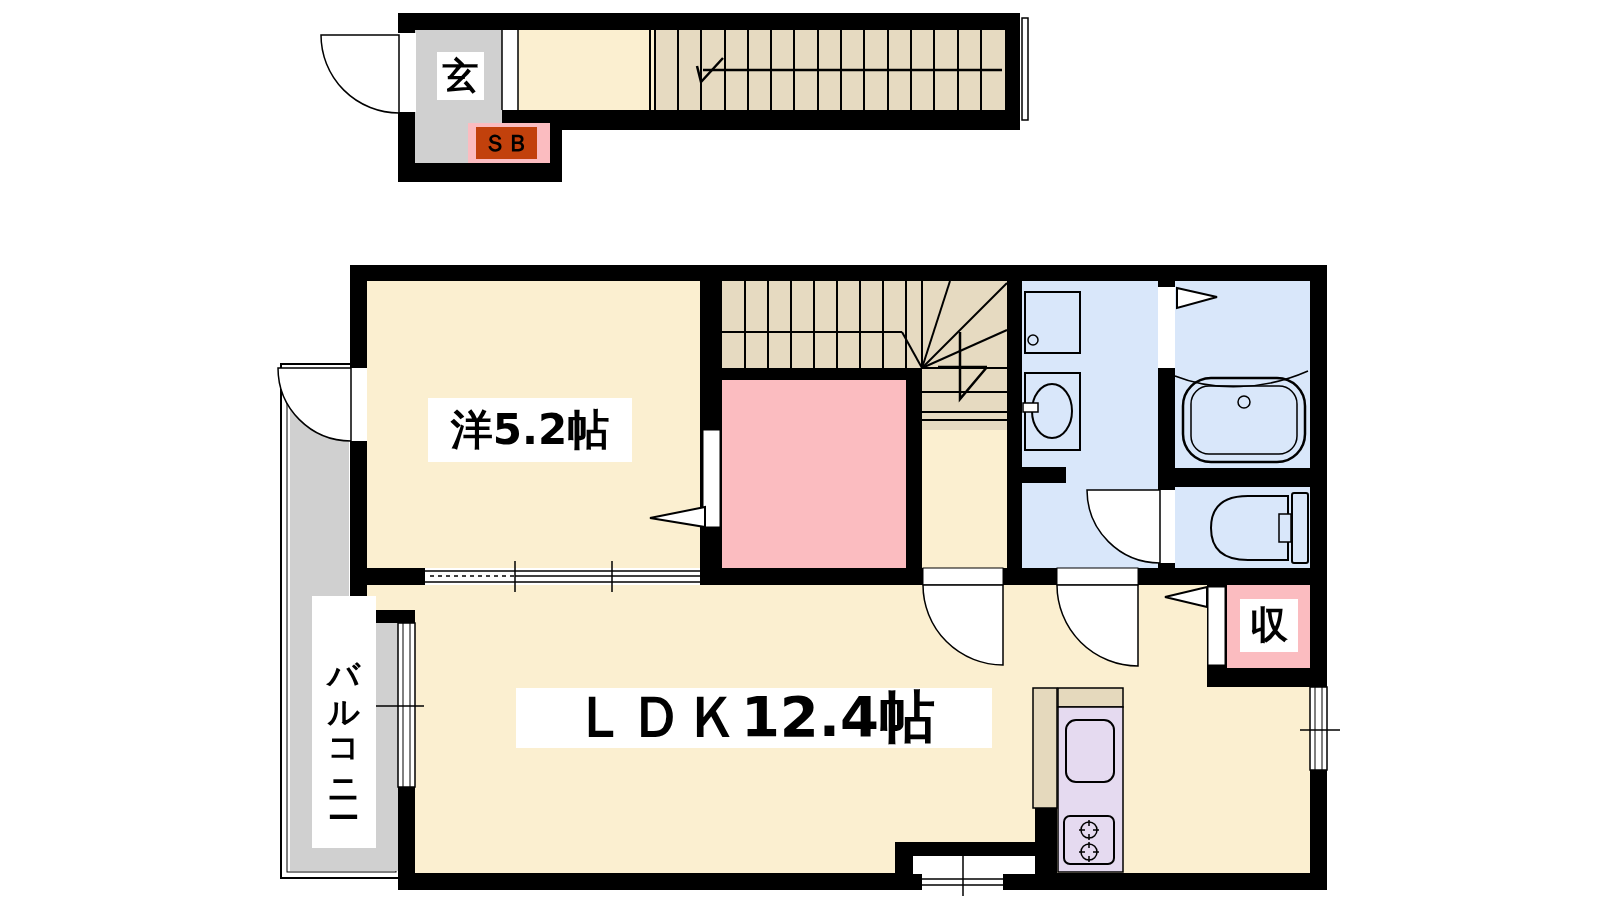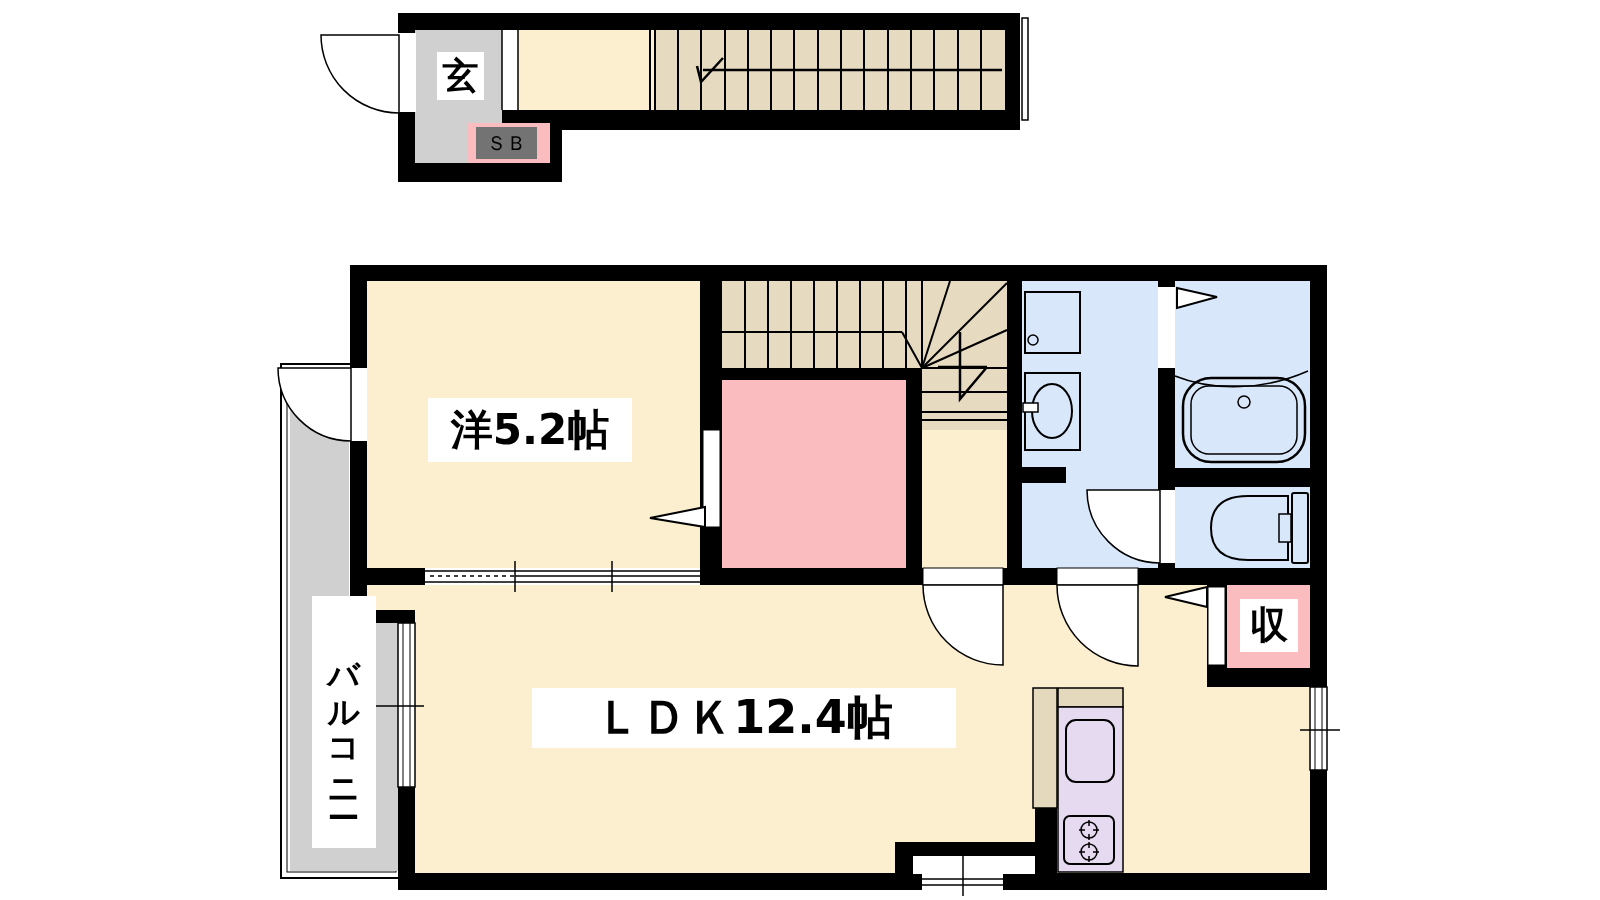--- a/index.html
+++ b/index.html
@@ -4,25 +4,25 @@
 <style>
   html,body{margin:0;padding:0;background:#fff;}
   #stage{position:relative;width:1600px;height:900px;background:#ffffff;overflow:hidden;
          font-family:"DejaVu Sans","Liberation Sans",sans-serif;}
   #plan-svg{position:absolute;left:0;top:0;}
   .lbl{position:absolute;display:flex;align-items:center;justify-content:center;
        background:#ffffff;color:#000;font-weight:bold;white-space:nowrap;
        font-family:"DejaVu Sans","Liberation Sans",sans-serif;}
   .lbl-entrance{left:437px;top:52px;width:47px;height:48px;font-size:36px;}
   .sb-box{position:absolute;left:468px;top:123px;width:82px;height:40px;background:#FBBCC0;}
-  .sb-inner{position:absolute;left:8px;top:4px;width:61px;height:32px;background:#737373;
-            display:flex;align-items:center;justify-content:center;font-weight:normal;font-size:20px;}
+  .sb-inner{position:absolute;left:8px;top:4px;width:61px;height:32px;background:#c2410c;
+            display:flex;align-items:center;justify-content:center;font-weight:bold;font-size:23px;}
   .lbl-western{left:428px;top:398px;width:204px;height:64px;font-size:42px;}
   .lbl-wcl{left:737px;top:448px;width:154px;height:46px;font-size:32px;letter-spacing:2px;}
-  .lbl-ldk{left:532px;top:688px;width:424px;height:60px;font-size:46px;}
+  .lbl-ldk{left:516px;top:688px;width:476px;height:60px;font-size:56px;}
   .lbl-storage{left:1240px;top:599px;width:58px;height:53px;font-size:38px;}
   .lbl-balcony{left:312px;top:596px;width:64px;height:252px;font-size:32px;
                writing-mode:vertical-rl;text-orientation:upright;letter-spacing:4px;}
 </style>
 </head>
 <body>
 
 <div id="stage">
 
 <svg id="plan-svg" width="1600" height="900" viewBox="0 0 1600 900">

